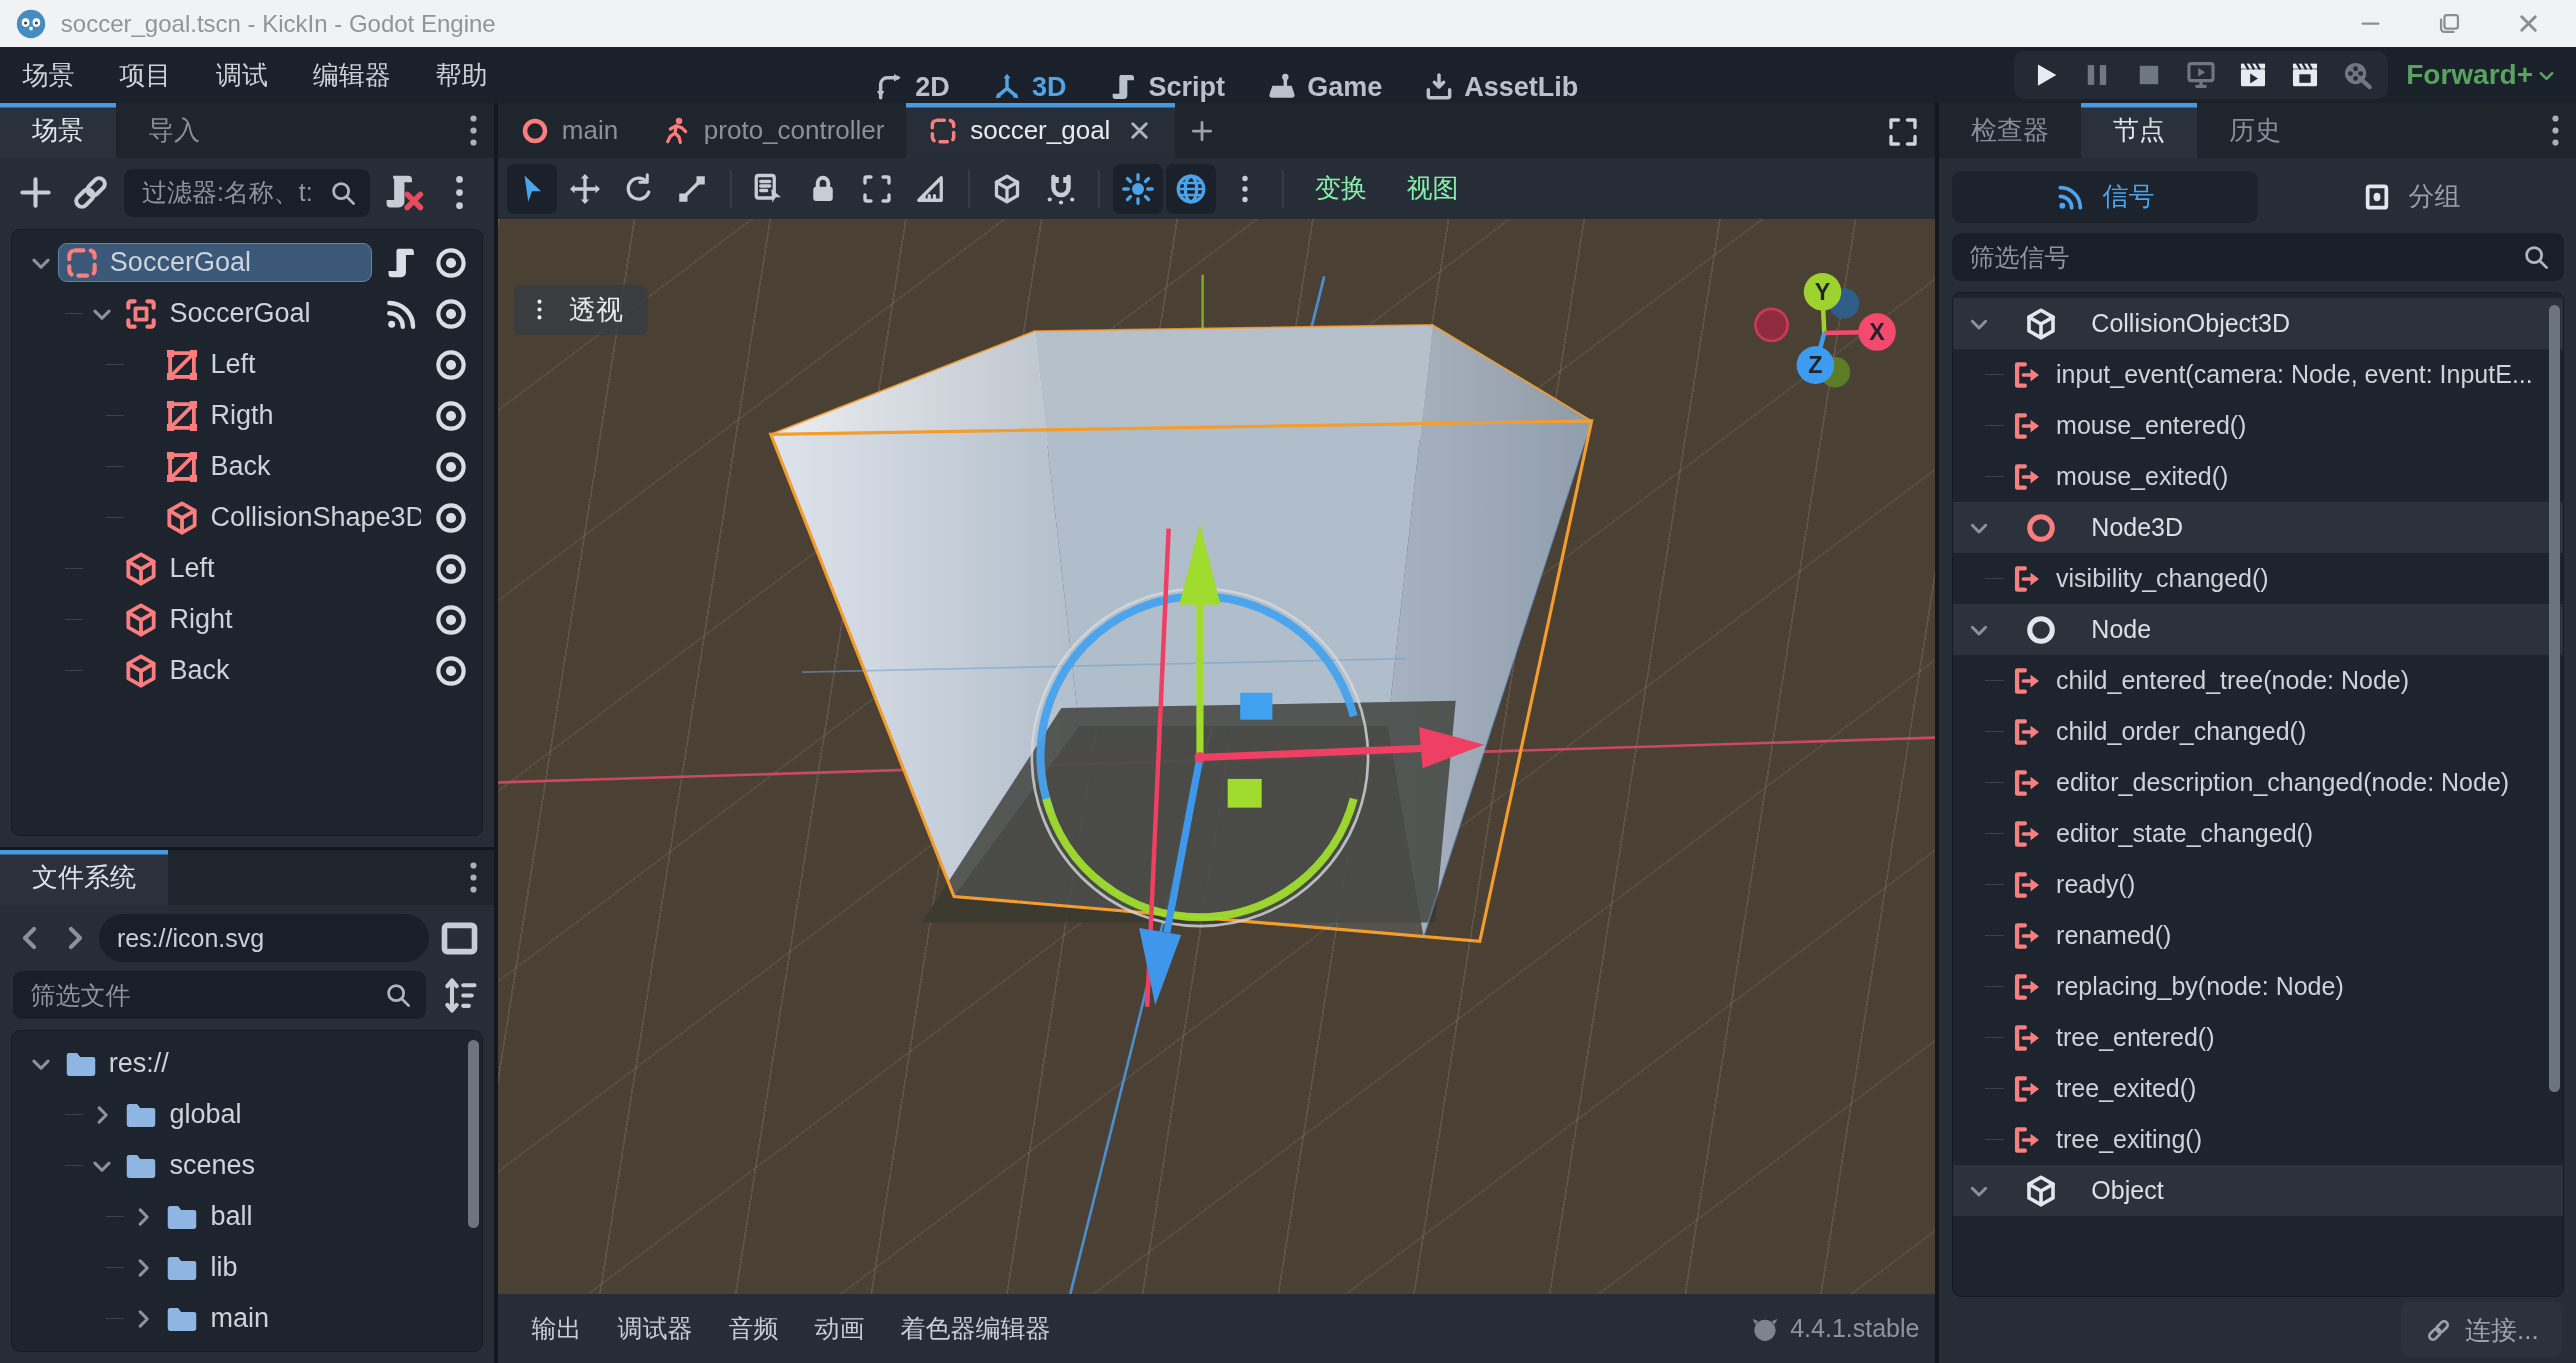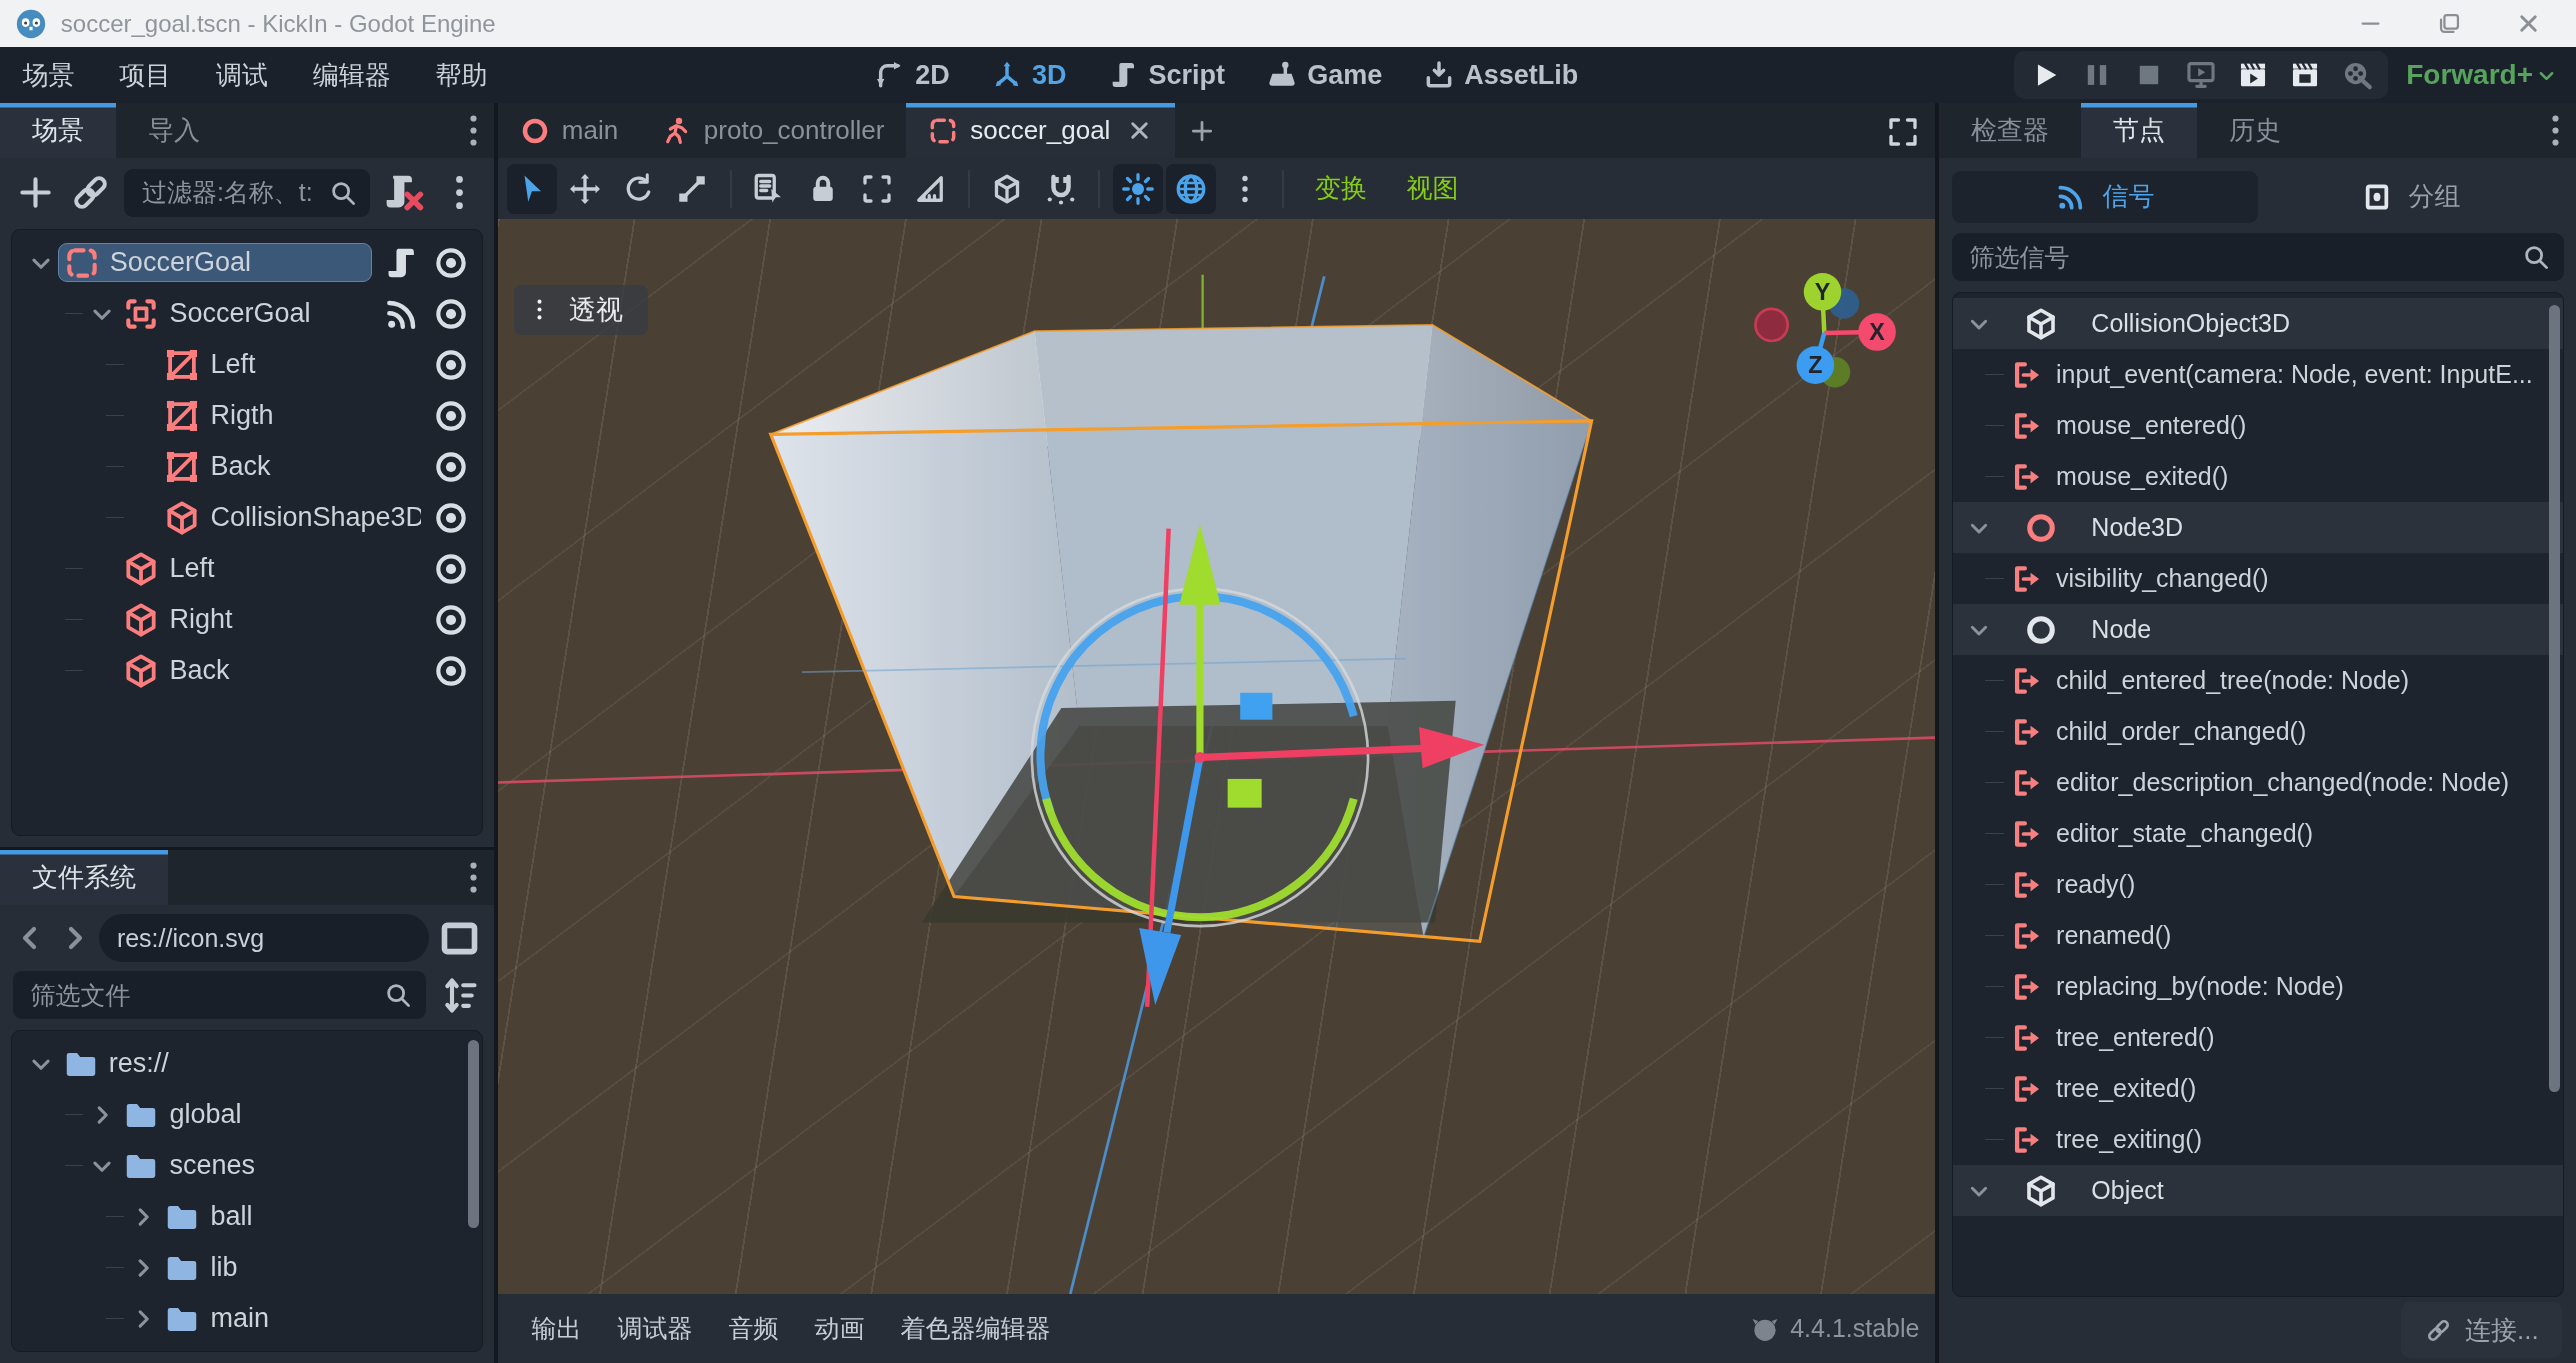--- a/index.html
+++ b/index.html
@@ -12,21 +12,21 @@
   .titlebar { height:47px; background:#f1f2f3; display:flex; align-items:center; padding:0 14.3px; gap:12.5px; }
   .godot-logo { width:34px; height:34px; }
   .win-title { color:#8f959c; font-size:24px; }
   .win-btns { margin-left:auto; display:flex; gap:52px; padding-right:19.7px; }
   .win-btn { width:27px; height:27px; color:#8a8f96; }
 
   
   .menubar { height:56px; background:#1b212a; display:flex; align-items:center; position:relative; font-size:26px; }
   .menu-item { padding:0 22.4px; height:100%; display:flex; align-items:center; color:#c9d1d9; cursor:default; }
   .workspaces { position:absolute; left:860px; top:0; height:100%; display:flex; align-items:center; gap:12.5px; }
-  .ws-btn { display:flex; align-items:center; gap:9px; padding:0 14.3px; height:100%; color:#b9c1ca; font-weight:bold; font-size:27px; }
+  .ws-btn { display:flex; align-items:flex-end; gap:9px; padding:0 14.3px; height:100%; color:#b9c1ca; font-weight:bold; font-size:27px; }
   .ws-btn .ic { width:32px; height:32px; }
   .ws-btn.active { color:#53a4e4; }
   .mb-right { position:absolute; right:16px; top:0; height:100%; display:flex; align-items:center; gap:18px; }
   .playbar { background:#232a33; border-radius:10.7px; height:48px; display:flex; align-items:center; padding:0 14.3px; gap:18px; }
   .pb-btn { width:34px; height:34px; color:#e7ebef; }
   .pb-btn.dim { color:#6f7781; }
   .renderer-btn { display:flex; align-items:center; gap:0; color:#57a55c; font-weight:bold; font-size:28px; }
   .renderer-btn .ic { width:27px; height:27px; }
 
   
@@ -74,21 +74,21 @@
   .stab .close-x { width:27px; height:27px; color:#aeb5bf; margin-left:5.4px; }
   .plus-tab { width:55px; display:flex; align-items:center; justify-content:center; color:#9aa1ab; }
   .plus-tab .ic { width:30px; height:30px; }
   .expand-btn { position:absolute; right:14.3px; top:10.7px; width:36px; height:36px; color:#cfd5dc; }
 
   .vp-toolbar { height:61px; background:#262d37; display:flex; align-items:center; padding:0 9px; gap:3.6px; flex:none; }
   .vpt { width:50px; height:50px; border-radius:7.2px; display:flex; align-items:center; justify-content:center; color:#c6cdd5; flex:none; }
   .vpt .ic { width:36px; height:36px; }
   .vpt.active { background:#1b212a; color:#4ba3ea; }
   .vsep { width:1.8px; height:38px; background:#343b45; margin:0 9px; flex:none; }
-  .vpt-text { padding:0 18px; color:#84cc16; font-size:26px; }
+  .vpt-text { padding:0 18px; color:#86efac; font-size:26px; }
 
   .viewport { position:relative; flex:1; background:#4a4134; overflow:hidden; }
   .vp-grid { position:absolute; inset:0;
     background-image:
       repeating-linear-gradient(99deg,  rgba(232,226,216,0.11) 0 1.8px, transparent 1.8px 134px),
       repeating-linear-gradient(143deg, rgba(232,226,216,0.08) 0 1.8px, transparent 1.8px 152px);
   }
   .scene-svg { position:absolute; inset:0; width:100%; height:100%; }
   .persp-label { position:absolute; left:16px; top:19.7px; background:rgba(56,60,66,0.82); border-radius:7.2px;
     color:#e7eaee; font-size:27px; padding:7.2px 25px 7.2px 12.5px; display:flex; align-items:center; gap:16px;margin-top:46px; }

